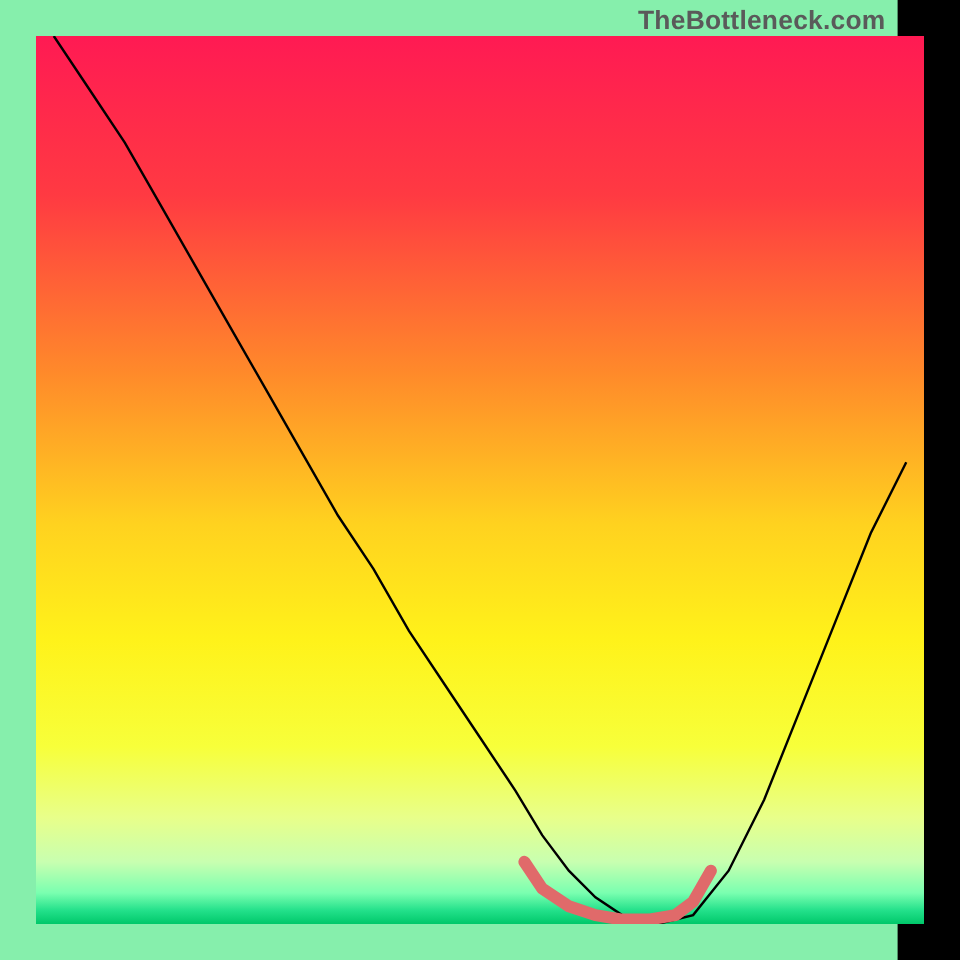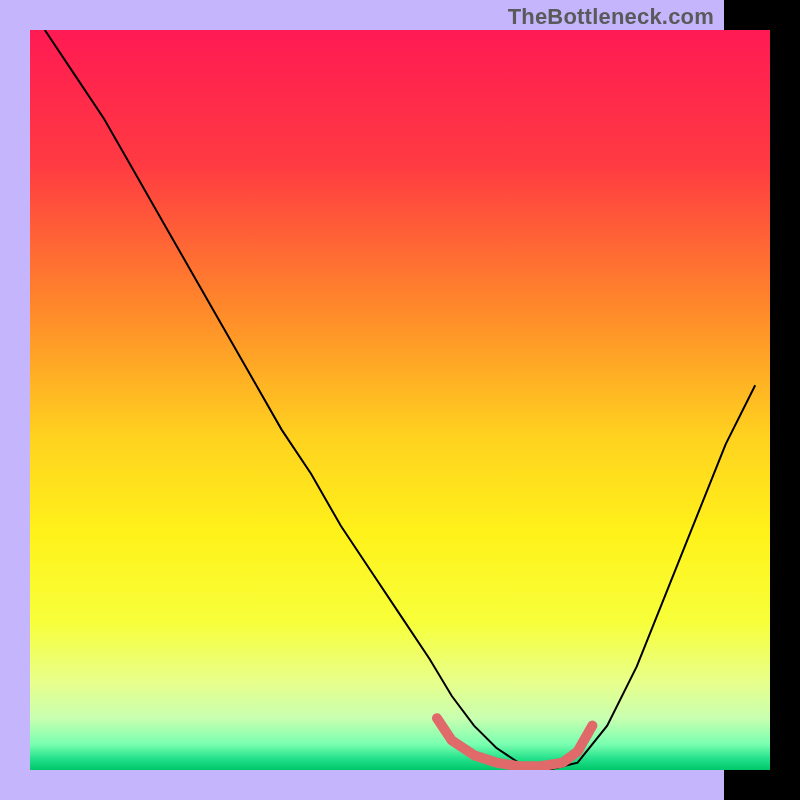--- a/index.html
+++ b/index.html
@@ -8,21 +8,22 @@
     width: 800px;
     height: 800px;
     background: #000;
     overflow: hidden;
     font-family: Arial, Helvetica, sans-serif;
   }
   .frame {
     position: relative;
     width: 724px;
     height: 800px;
-    background: #c4b5fd;
+    background: #86efac;
+    padding-left: 24px;
   }
   .watermark {
     position: absolute;
     top: 4px;
     right: 10px;
     font-size: 22px;
     font-weight: 600;
     color: #5a5a5a;
     letter-spacing: 0.2px;
     z-index: 10;

